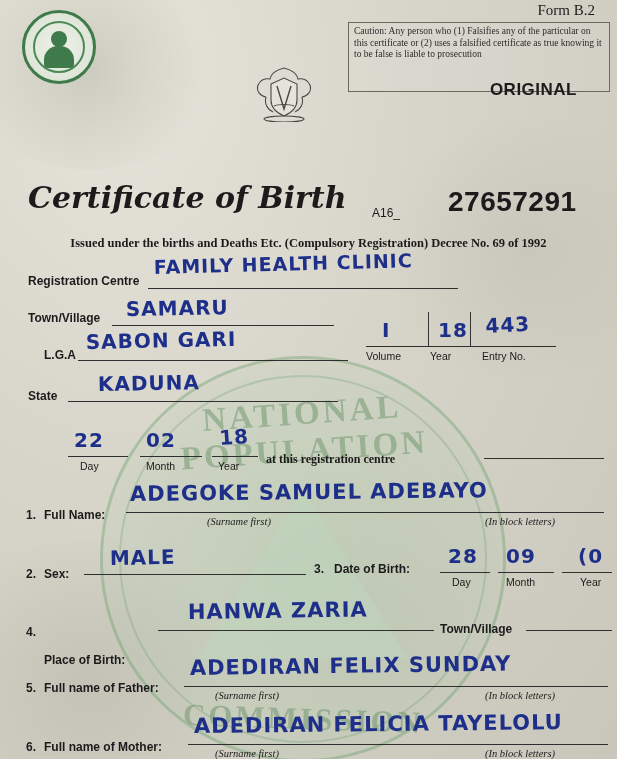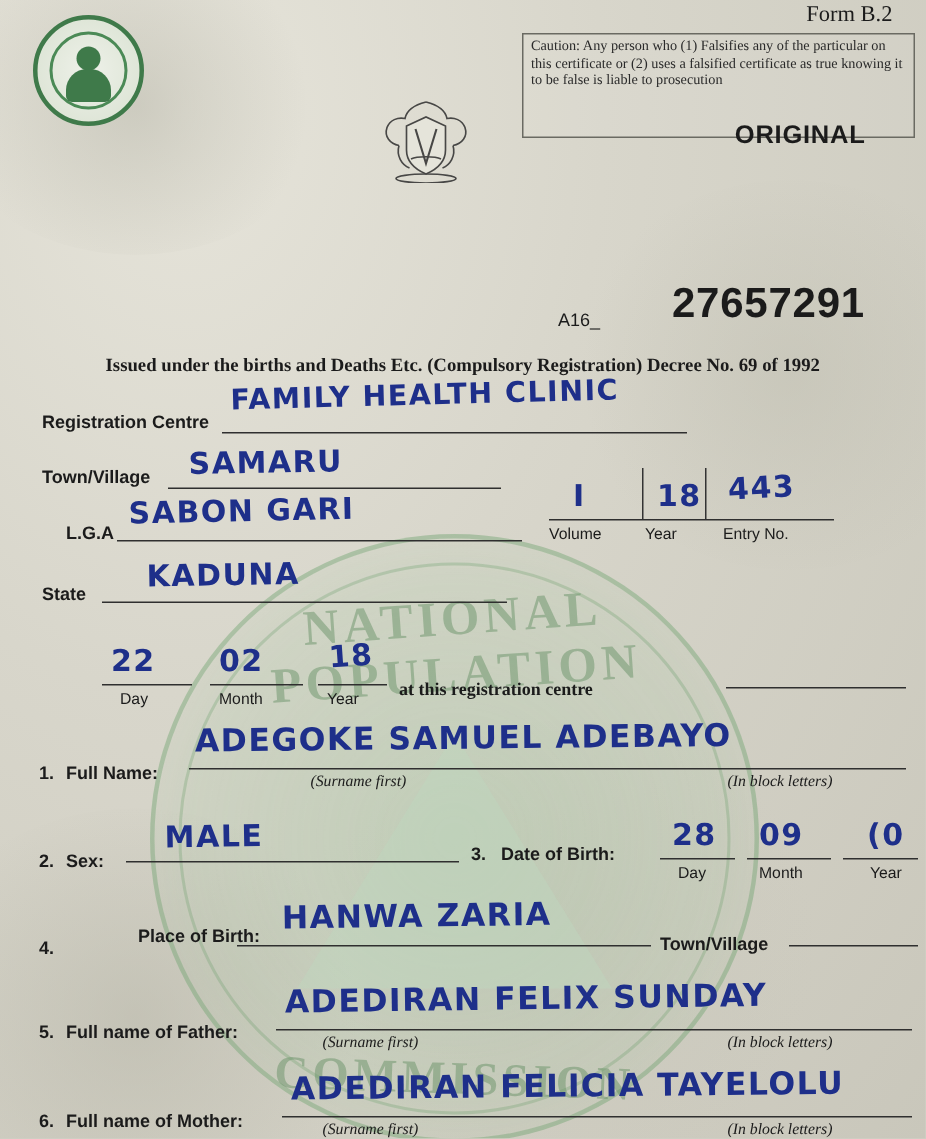--- a/index.html
+++ b/index.html
@@ -178,20 +178,21 @@
       <path d="M40 8 C48 10 53 14 54 19 C59 18 64 20 66 25 C68 31 64 36 58 37"></path>
       <path d="M27 24 L40 18 L53 24 L53 40 C53 48 47 53 40 56 C33 53 27 48 27 40 Z" fill="#e7e6dc"></path>
       <path d="M33 26 L40 49 L47 26" stroke-width="1.4"></path>
       <path d="M30 46 C34 44 46 44 50 46"></path>
       <path d="M22 37 C20 44 24 50 29 52"></path>
       <path d="M58 37 C60 44 56 50 51 52"></path>
       <ellipse cx="40" cy="59" rx="20" ry="3"></ellipse>
     </g>
   </svg>
 
+  <div class="cob">Certificate of Birth</div>
   <div class="a16">A16_</div>
   <div class="serial">27657291</div>
   <div class="issued">Issued under the births and Deaths Etc. (Compulsory Registration) Decree No. 69 of 1992</div>
 
   <div class="lbl" style="left:28px;top:274px;">Registration Centre</div>
   <div class="rule" style="left:148px;top:288px;width:310px;"></div>
   <div class="hw" style="left:154px;top:256px;font-size:19px;transform:rotate(-1.5deg);">FAMILY HEALTH CLINIC</div>
 
   <div class="lbl" style="left:28px;top:311px;">Town/Village</div>
   <div class="rule" style="left:112px;top:325px;width:222px;"></div>
@@ -246,21 +247,21 @@
   <div class="rule" style="left:498px;top:572px;width:56px;"></div>
   <div class="rule" style="left:562px;top:572px;width:50px;"></div>
   <div class="hw" style="left:448px;top:544px;font-size:20px;">28</div>
   <div class="hw" style="left:506px;top:544px;font-size:20px;">09</div>
   <div class="hw" style="left:578px;top:544px;font-size:20px;">(0</div>
   <div class="smallb" style="left:452px;top:576px;">Day</div>
   <div class="smallb" style="left:506px;top:576px;">Month</div>
   <div class="smallb" style="left:580px;top:576px;">Year</div>
 
   <div class="lbl" style="left:26px;top:625px;">4.</div>
-  <div class="lbl" style="left:44px;top:617px;margin-left:48px;">Place of Birth:</div>
+  <div class="lbl" style="left:44px;top:653px;">Place of Birth:</div>
   <div class="rule" style="left:158px;top:630px;width:276px;"></div>
   <div class="hw" style="left:188px;top:600px;font-size:21px;transform:rotate(-0.8deg);">HANWA   ZARIA</div>
   <div class="lbl" style="left:440px;top:622px;">Town/Village</div>
   <div class="rule" style="left:526px;top:630px;width:86px;"></div>
 
   <div class="lbl" style="left:26px;top:681px;">5.</div>
   <div class="lbl" style="left:44px;top:681px;">Full name of Father:</div>
   <div class="rule" style="left:184px;top:686px;width:424px;"></div>
   <div class="hw" style="left:190px;top:656px;font-size:21px;transform:rotate(-0.8deg);">ADEDIRAN   FELIX   SUNDAY</div>
   <div class="small" style="left:204px;top:690px;">(Surname first)</div>

